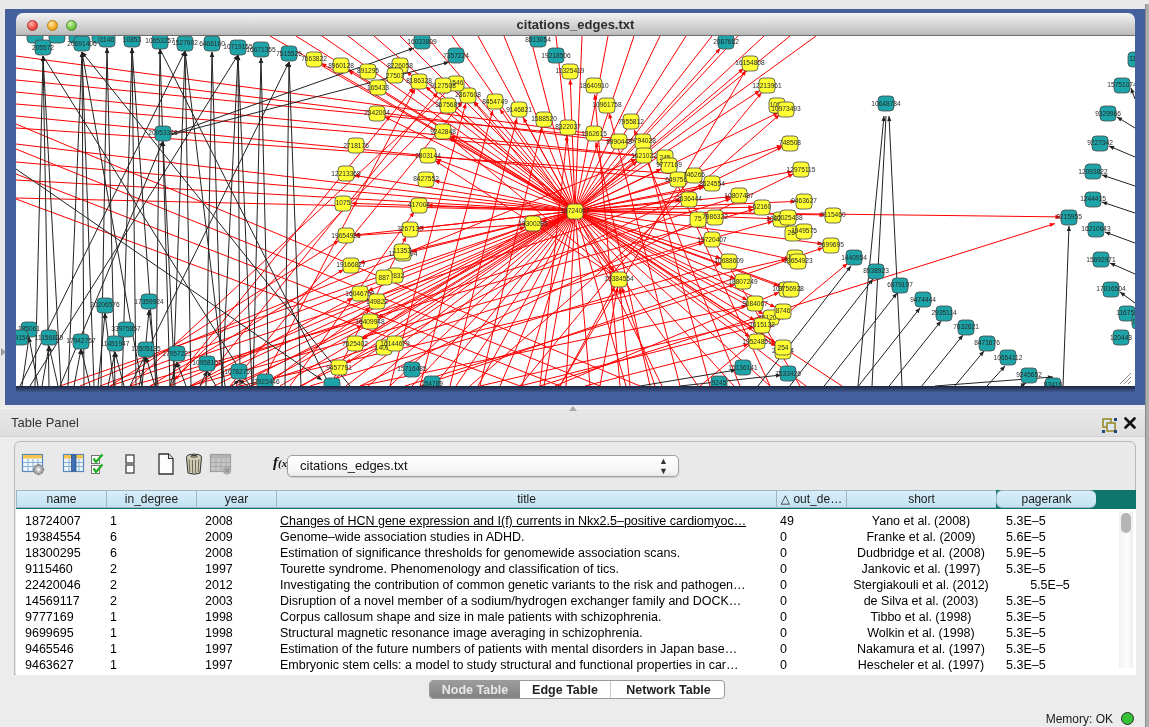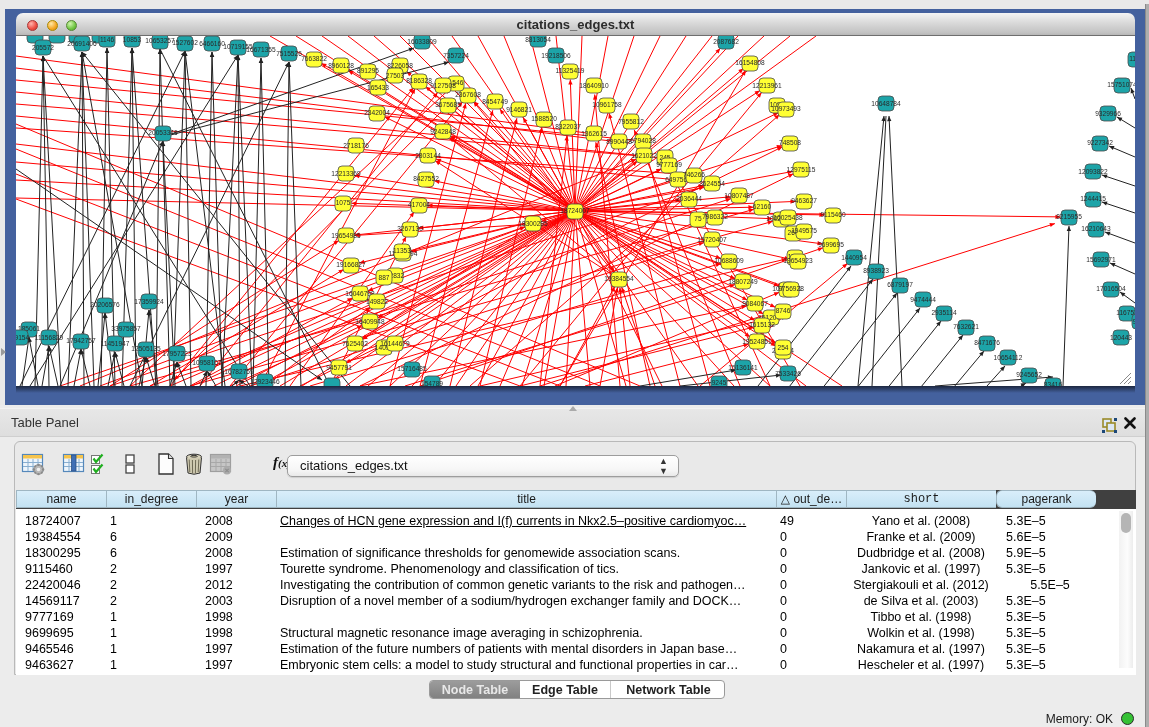--- a/index.html
+++ b/index.html
@@ -35,21 +35,21 @@
 #tcontainer { position:absolute; left:14px; top:36px; width:1122px; height:234px;
   background:#e9e9e9; border:1px solid #b9b9b9; border-radius:6px 6px 0 0; }
 #toolbar { position:absolute; left:0px; top:0px; width:1122px; height:47px; }
 #dropdown { position:absolute; left:272px; top:13px; width:392px; height:22px;
   background:linear-gradient(#ffffff,#f6f6f6 70%,#e9e9e9); border:1px solid #9d9d9d; border-radius:5px;
   font-size:13px; color:#111; line-height:20px; padding-left:12px;
   box-shadow:0 1px 1px rgba(0,0,0,0.12); }
 #dd-arrows { position:absolute; right:10px; top:0px; font-size:9px; color:#333;
   line-height:10px; text-align:center; }
 
-#thead { position:absolute; left:1px; top:48px; width:1120px; height:19px; background:#404040; }
+#thead { position:absolute; left:1px; top:48px; width:1120px; height:19px; background:#0f766e; }
 .hc { position:absolute; top:0; height:18px; background:linear-gradient(#d9eefa,#c3e2f2);
   border:1px solid #9fb6c2; border-right:none; font-size:12px; color:#1a1a1a;
   text-align:center; line-height:17px; }
 #tbody { position:absolute; left:1px; top:67px; width:1120px; height:166px; background:#fff;
   font-size:12.5px; color:#000; }
 .tr { position:absolute; left:0; width:1120px; height:16px; line-height:16px; white-space:nowrap; }
 .td { position:absolute; top:0; overflow:hidden; }
 #vscroll { position:absolute; left:1103px; top:2px; width:14px; height:157px;
   background:linear-gradient(90deg,#f2f2f2,#fcfcfc 60%,#ededed); }
 #vthumb { position:absolute; left:2px; top:2px; width:10px; height:20px;
@@ -923,37 +923,38 @@
           </svg>
           <div style="position:absolute;left:232px;top:12px;font-size:15px;font-style:italic;font-weight:bold;color:#111;font-family:'Liberation Serif',serif;margin-left:26px;">f<span style="font-size:11px;">(x)</span></div>
         <div id="dropdown">citations_edges.txt<div id="dd-arrows">▲<br>▼</div></div>
       </div>
       <div id="thead">
           <div class="hc" style="left:0px;width:90px;">name</div>
           <div class="hc" style="left:90px;width:90px;">in_degree</div>
           <div class="hc" style="left:180px;width:80px;">year</div>
           <div class="hc" style="left:260px;width:500px;">title</div>
           <div class="hc" style="left:760px;width:70px;">△ out_de…</div>
-          <div class="hc" style="left:830px;width:150px;font-family:Liberation Mono, monospace;">short</div>
+          <div class="hc" style="left:830px;width:150px;">short</div>
           <div class="hc" style="left:980px;width:100px;border-radius:6px;">pagerank</div>
         </div>
       <div id="tbody">
           <div class="tr" style="top:4px;">
             <div class="td" style="left:9px;width:80px;">18724007</div>
             <div class="td" style="left:94px;width:84px;">1</div>
             <div class="td" style="left:189px;width:70px;">2008</div>
             <div class="td" style="left:264px;width:494px;text-decoration:underline;">Changes of HCN gene expression and I(f) currents in Nkx2.5–positive cardiomyoc…</div>
             <div class="td" style="left:764px;width:64px;">49</div>
             <div class="td" style="left:832px;width:146px;text-align:center;">Yano et al. (2008)</div>
             <div class="td" style="left:990px;width:88px;">5.3E–5</div>
           </div>
           <div class="tr" style="top:20px;">
             <div class="td" style="left:9px;width:80px;">19384554</div>
             <div class="td" style="left:94px;width:84px;">6</div>
             <div class="td" style="left:189px;width:70px;">2009</div>
+            <div class="td" style="left:264px;width:494px;">Genome–wide association studies in ADHD.</div>
             <div class="td" style="left:764px;width:64px;">0</div>
             <div class="td" style="left:832px;width:146px;text-align:center;">Franke et al. (2009)</div>
             <div class="td" style="left:990px;width:88px;">5.6E–5</div>
           </div>
           <div class="tr" style="top:36px;">
             <div class="td" style="left:9px;width:80px;">18300295</div>
             <div class="td" style="left:94px;width:84px;">6</div>
             <div class="td" style="left:189px;width:70px;">2008</div>
             <div class="td" style="left:264px;width:494px;">Estimation of significance thresholds for genomewide association scans.</div>
             <div class="td" style="left:764px;width:64px;">0</div>
@@ -984,20 +985,21 @@
             <div class="td" style="left:189px;width:70px;">2003</div>
             <div class="td" style="left:264px;width:494px;">Disruption of a novel member of a sodium/hydrogen exchanger family and DOCK…</div>
             <div class="td" style="left:764px;width:64px;">0</div>
             <div class="td" style="left:832px;width:146px;text-align:center;">de Silva et al. (2003)</div>
             <div class="td" style="left:990px;width:88px;">5.3E–5</div>
           </div>
           <div class="tr" style="top:100px;">
             <div class="td" style="left:9px;width:80px;">9777169</div>
             <div class="td" style="left:94px;width:84px;">1</div>
             <div class="td" style="left:189px;width:70px;">1998</div>
+            <div class="td" style="left:264px;width:494px;">Corpus callosum shape and size in male patients with schizophrenia.</div>
             <div class="td" style="left:764px;width:64px;">0</div>
             <div class="td" style="left:832px;width:146px;text-align:center;">Tibbo et al. (1998)</div>
             <div class="td" style="left:990px;width:88px;">5.3E–5</div>
           </div>
           <div class="tr" style="top:116px;">
             <div class="td" style="left:9px;width:80px;">9699695</div>
             <div class="td" style="left:94px;width:84px;">1</div>
             <div class="td" style="left:189px;width:70px;">1998</div>
             <div class="td" style="left:264px;width:494px;">Structural magnetic resonance image averaging in schizophrenia.</div>
             <div class="td" style="left:764px;width:64px;">0</div>

